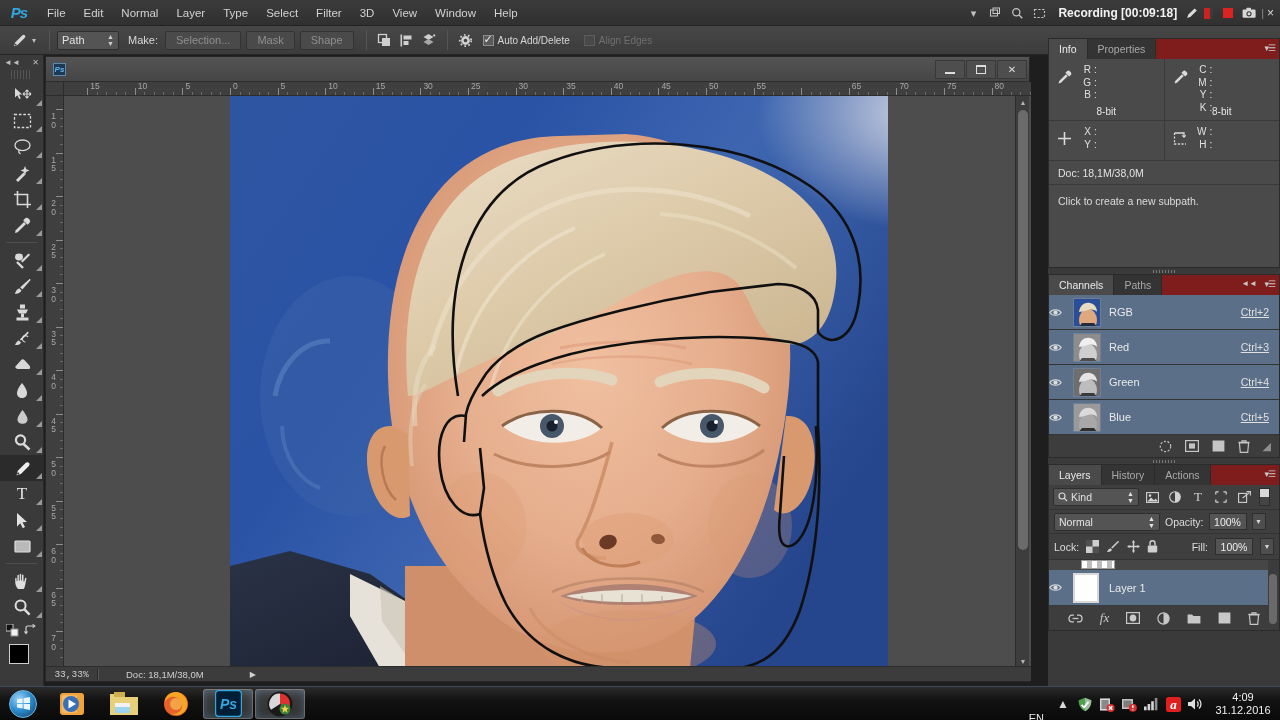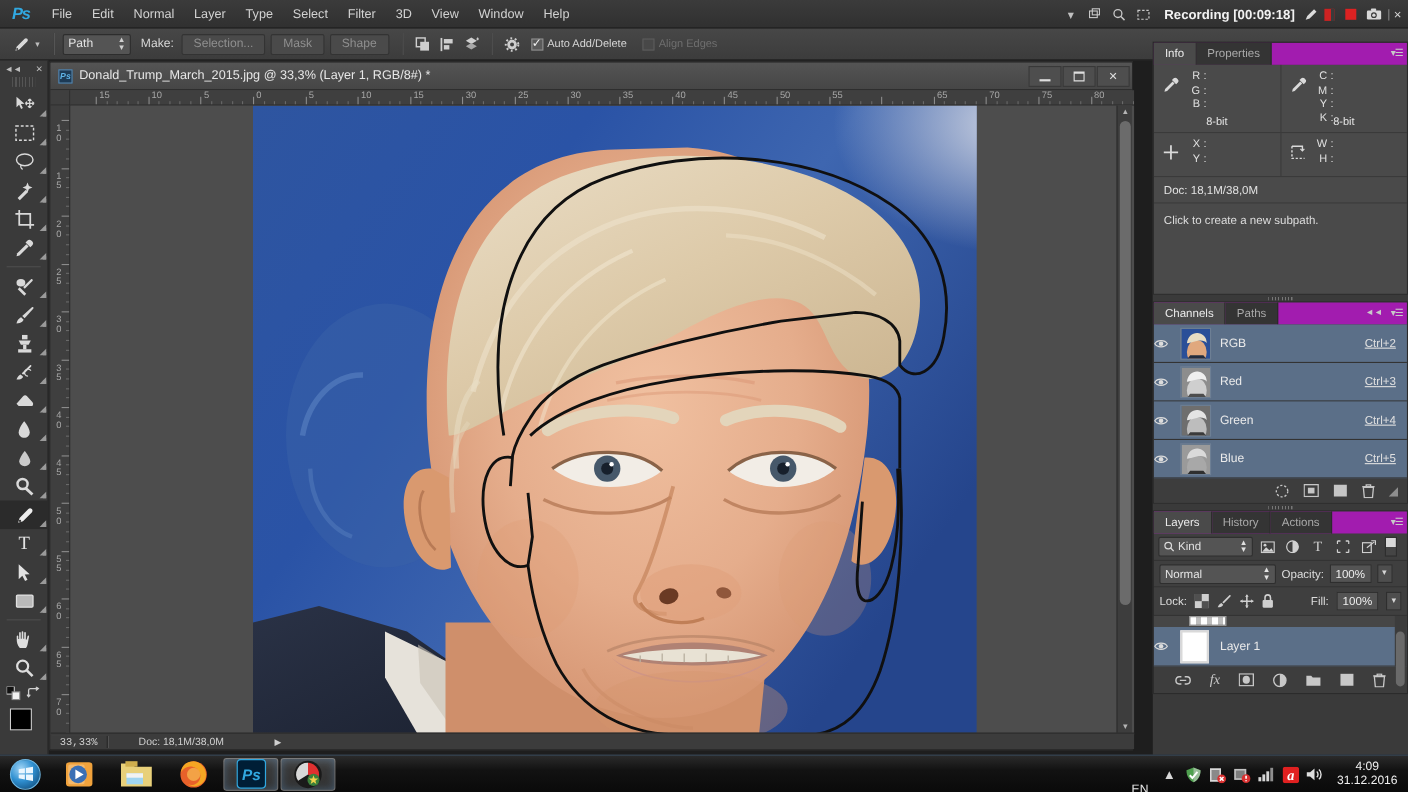--- a/index.html
+++ b/index.html
@@ -181,21 +181,21 @@
   }
   .sb-arrow { width:14px; height:13px; display:flex; align-items:center; justify-content:center;
               color:#b5b5b5; font-size:7px; }
   .sb-thumb { position:absolute; left:2px; top:14px; width:10px; height:440px;
               background:#6b6b6b; border-radius:5px; }
 
   
   .panels { position:absolute; left:1048px; top:38px; width:232px; height:648px; background:#3a3a3a; }
   .panel { background:#3a3a3a; border:1px solid #2b2b2b; }
   .ptabs {
-    height:20px; background:#a21caf; display:flex; align-items:flex-end; position:relative;
+    height:20px; background:#7f1d1d; display:flex; align-items:flex-end; position:relative;
   }
   .ptab {
     height:20px; padding:0 10px; display:flex; align-items:center;
     color:#a9a9a9; font-size:10.5px; background:#343434; border-right:1px solid #2b2b2b;
   }
   .ptab.active { background:#4a4a4a; color:#eaeaea; }
   .pmenu { position:absolute; right:4px; top:4px; color:#c9c9c9; font-size:9px; letter-spacing:-1px;}
   .pcollapse { position:absolute; right:22px; top:4px; color:#c9c9c9; font-size:8px;}
 
   
@@ -582,21 +582,20 @@
         </svg>
     </div>
     <div class="tool nocaret">
       
     </div>
   </div>
 
   <div class="docwin">
     <div class="doc-title">
       <div class="doc-ps-badge">Ps</div>
-      <div class="doc-title-text">Donald_Trump_March_2015.jpg @ 33,3% (Layer 1, RGB/8#) *</div>
       <div class="doc-btns">
         <div class="doc-btn">
             <i class="min"></i>
           </div>
         <div class="doc-btn">
             <i class="max"></i>
           </div>
         <div class="doc-btn">✕</div>
       </div>
     </div>

